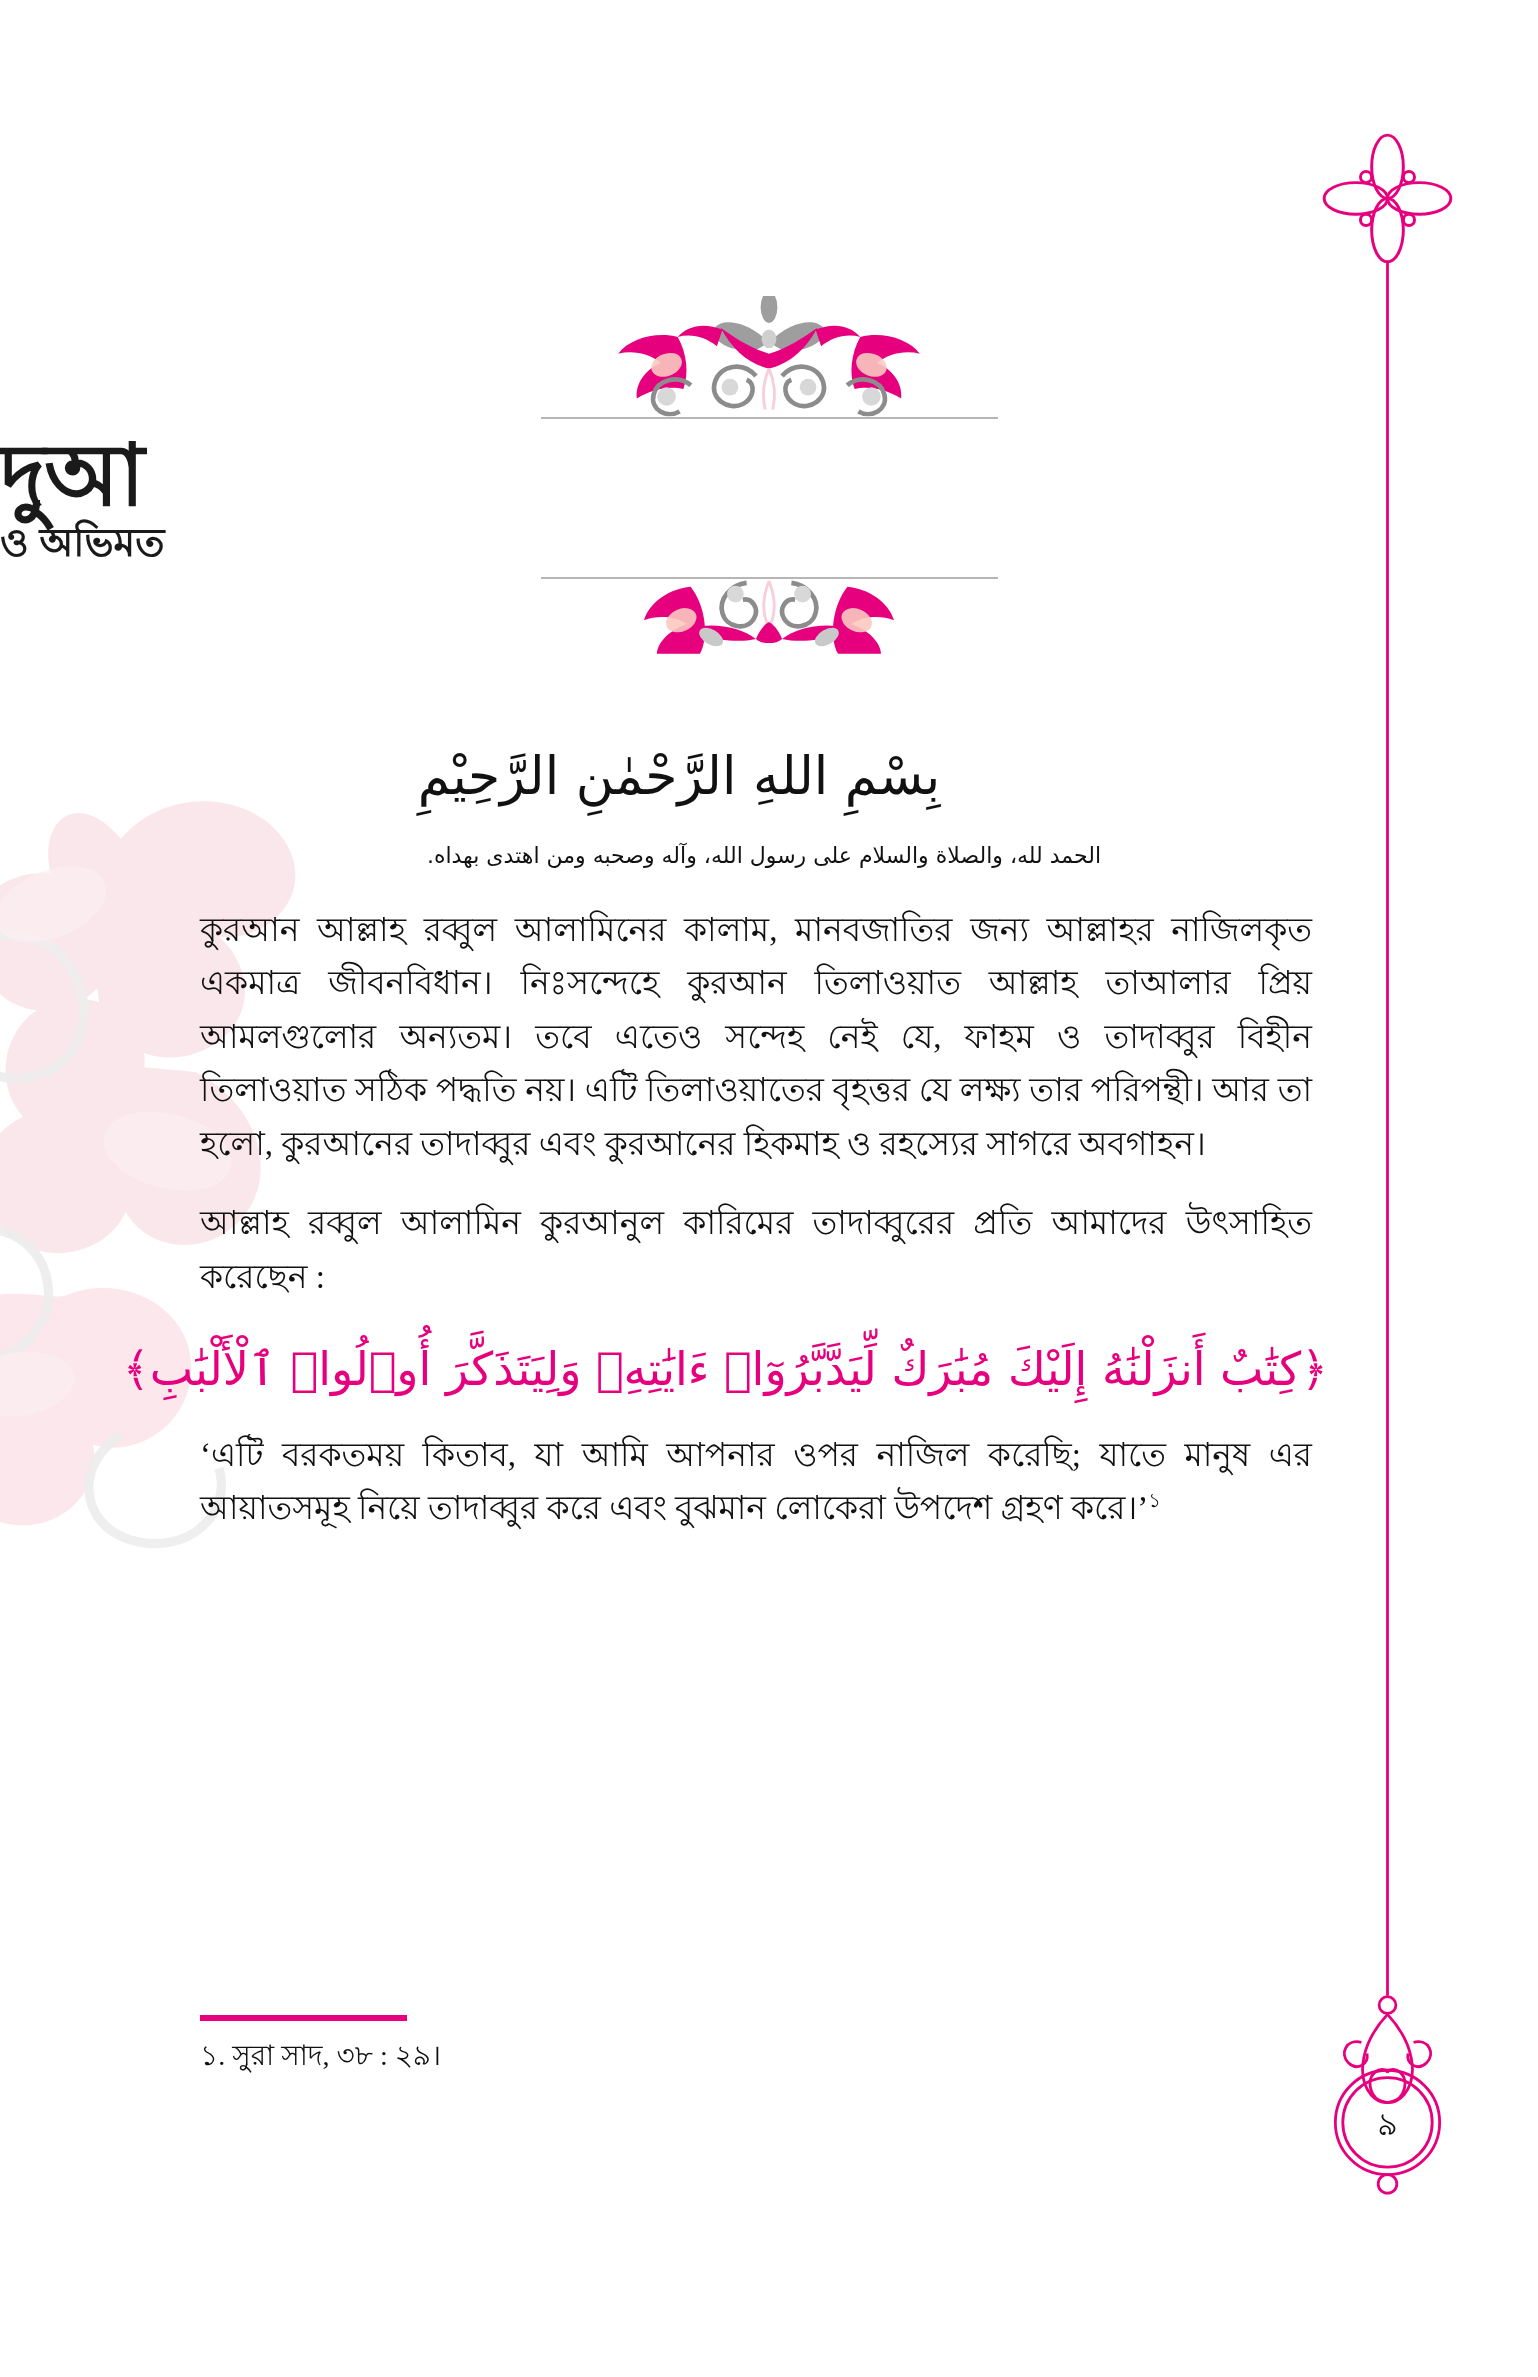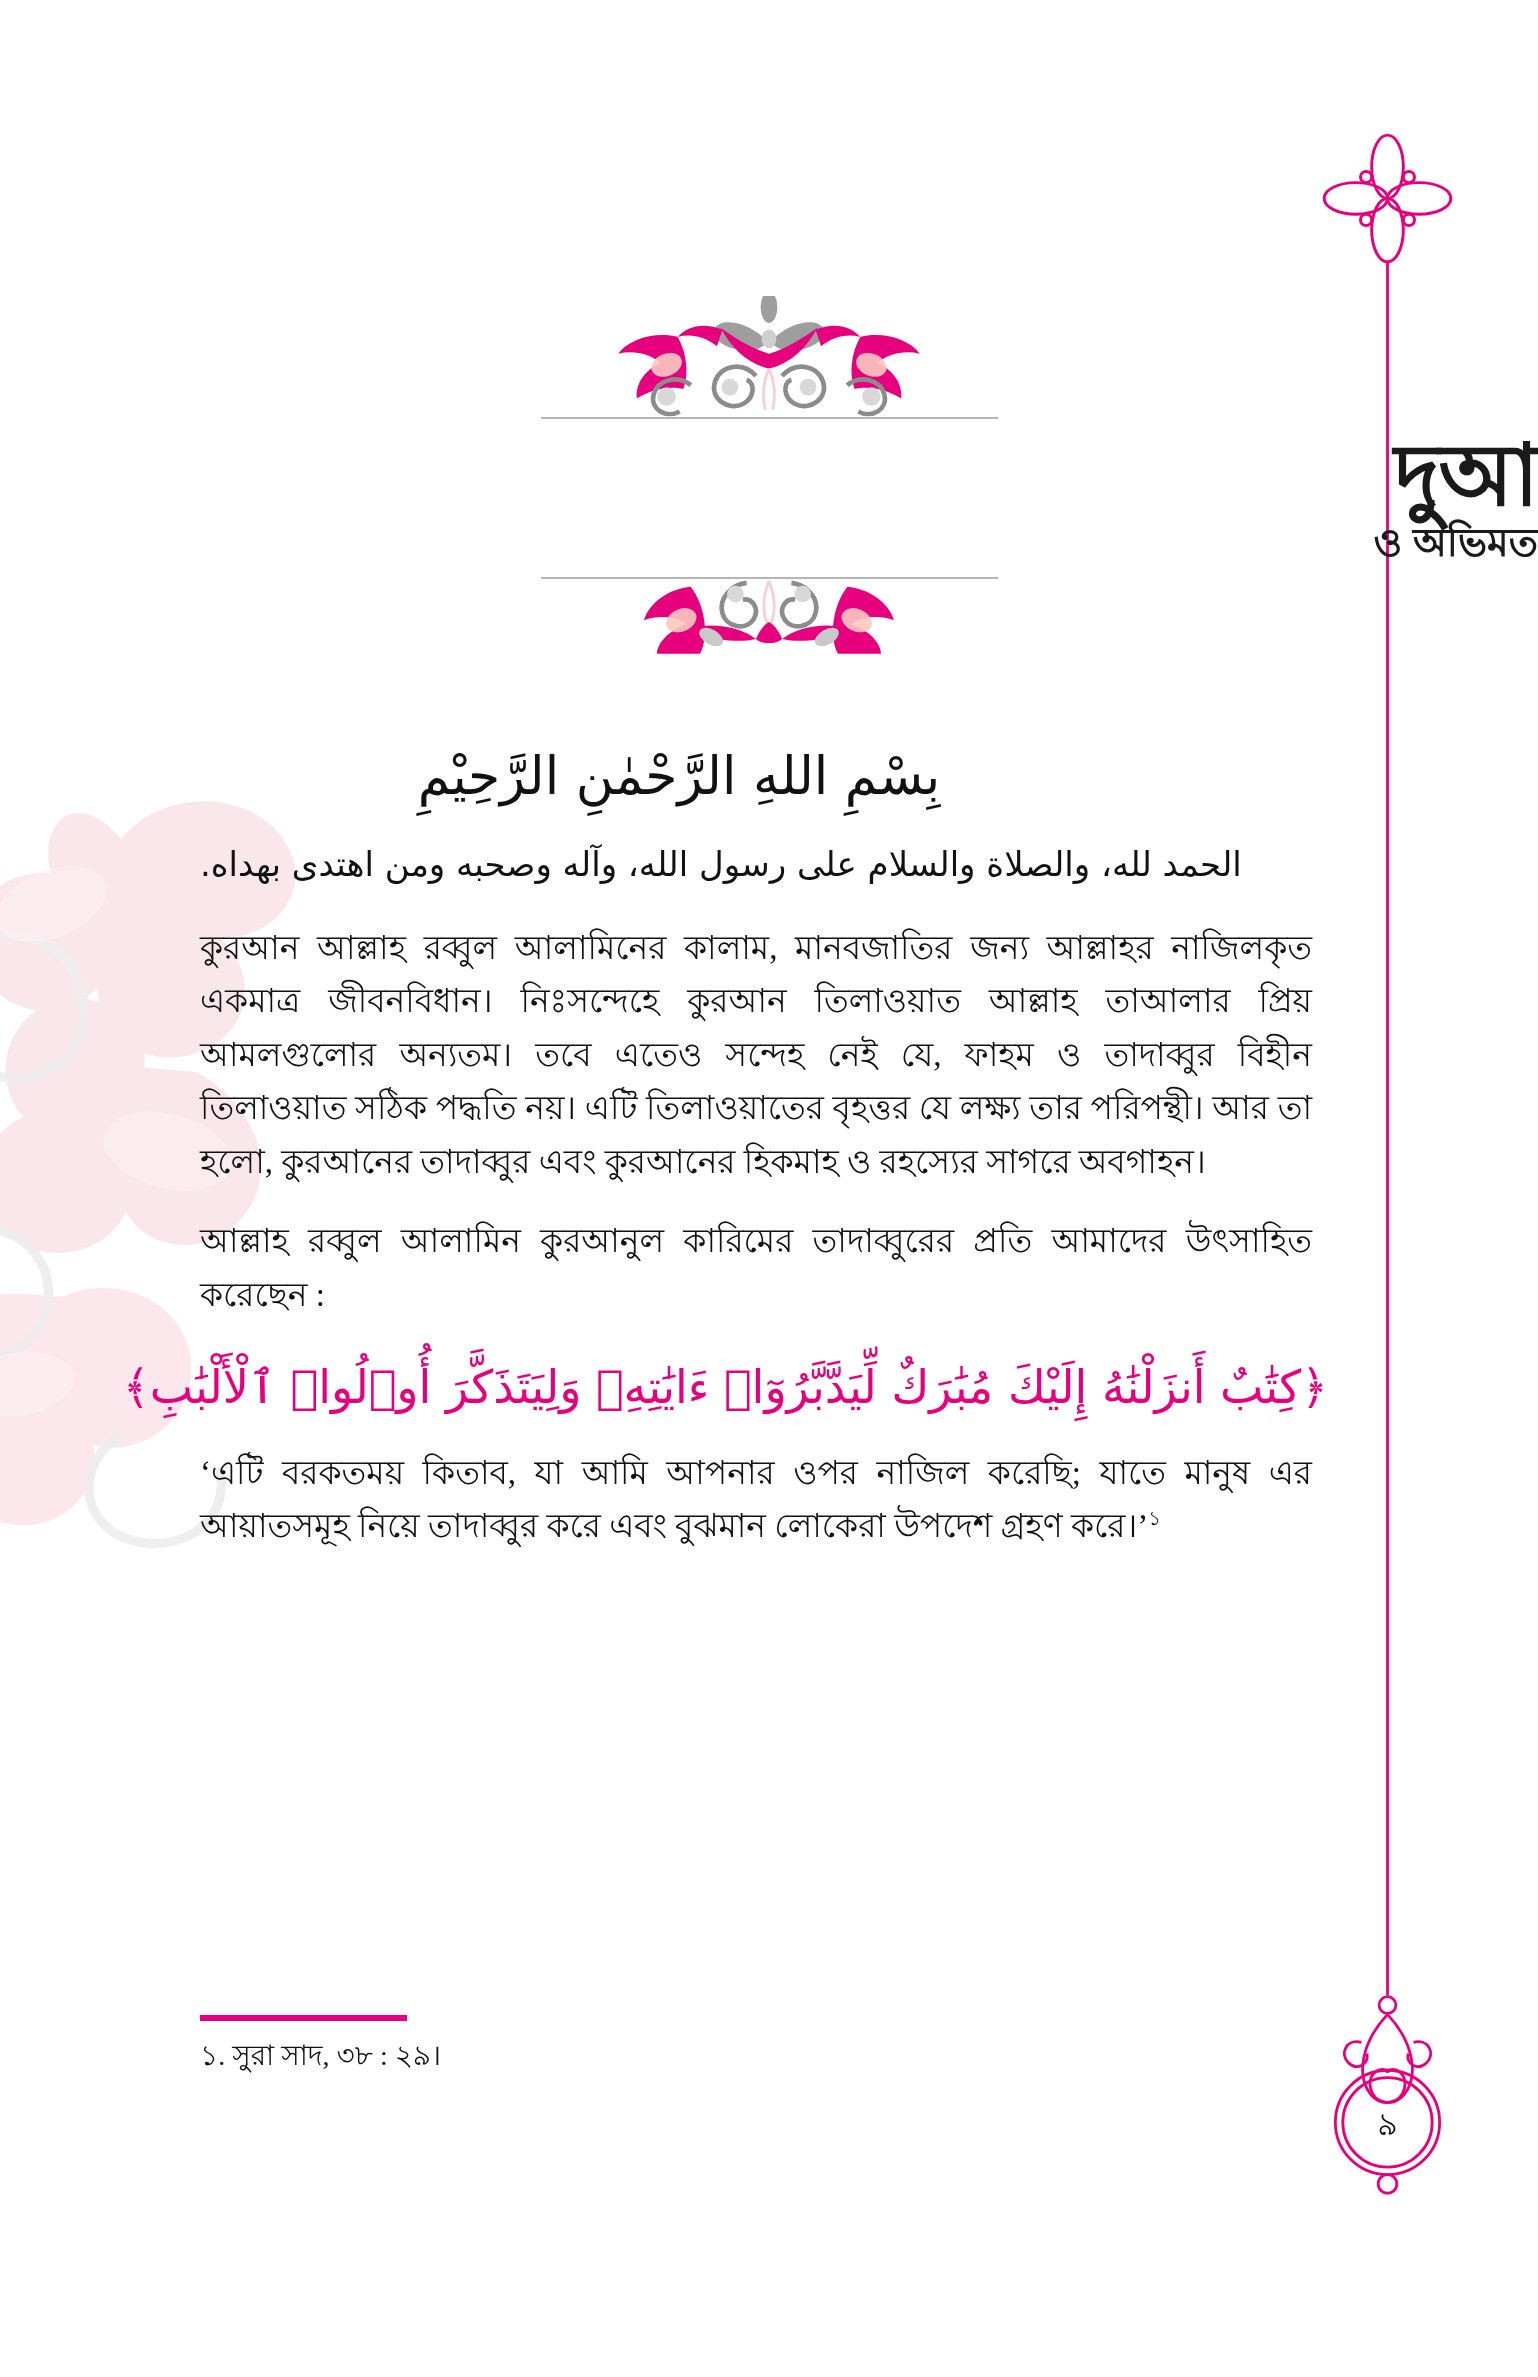--- a/index.html
+++ b/index.html
@@ -40,21 +40,21 @@
     height: 2172px;
     pointer-events: none;
   }
 
   
   .header {
     position: absolute;
     left: 0;
     top: 296px;
     width: 1538px;
-    text-align: right;
+    text-align: left;
   }
   .header-orn-top {
     display: block;
     margin: 0 auto;
     width: 392px;
     height: 121px;
   }
   .rule-line {
     width: 457px;
     height: 1.9px;
@@ -105,23 +105,23 @@
   
   .content {
     position: absolute;
     left: 200px;
     top: 839px;
     width: 1128px;
   }
 
   .arabic-line {
     direction: rtl;
-    text-align: left;
+    text-align: center;
     font-family: "DejaVu Sans", sans-serif;
-    font-size: 34px;
+    font-size: 22px;
     color: #111;
     line-height: 1.5;
     margin: 0 0 32px 0;
   }
 
   p.bn {
     margin: 0 16px 26px 0;
     font-family: "Liberation Serif", "DejaVu Sans", serif;
     font-size: 33px;
     line-height: 1.62;

